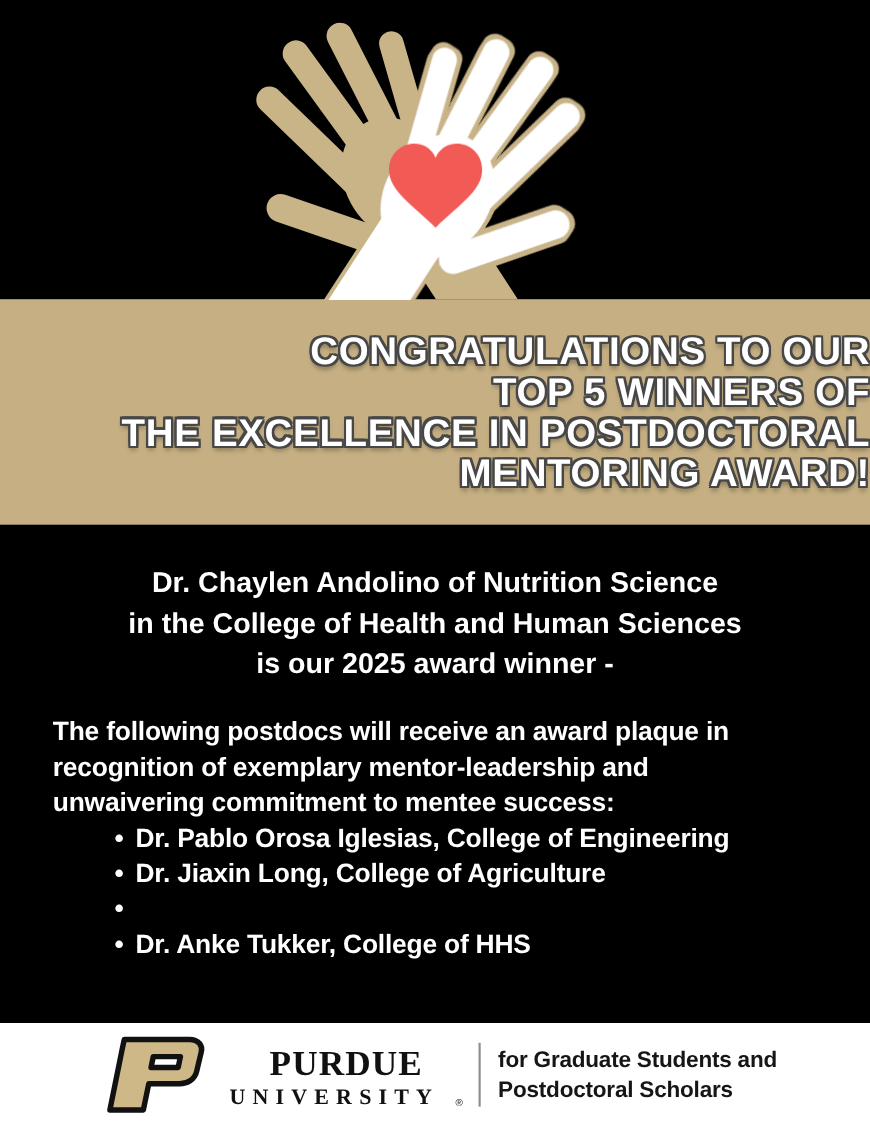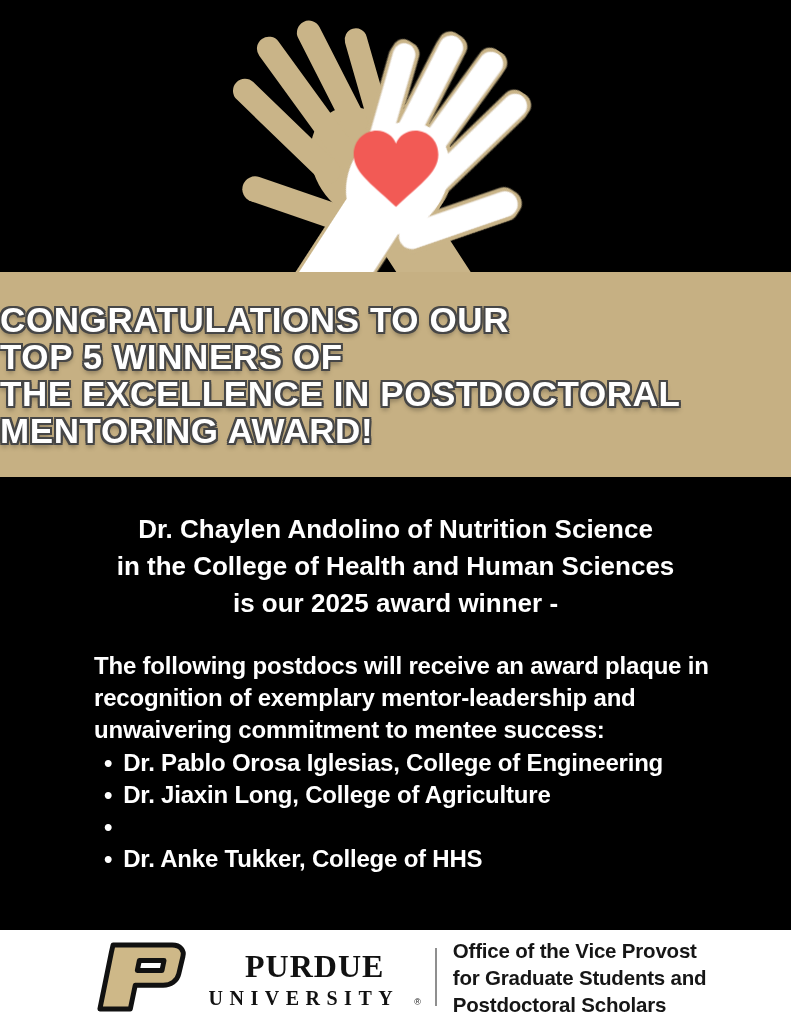--- a/index.html
+++ b/index.html
@@ -10,38 +10,38 @@
     font-family:"Liberation Sans", sans-serif;
   }
   
   .top-section { position:absolute; top:0; left:0; width:791px; height:272px; overflow:hidden; }
   .top-section svg { display:block; width:791px; height:272px; }
 
   
   .banner {
     position:absolute; top:272px; left:0; width:791px; height:205px;
     background:#c6b083;
-    display:flex; flex-direction:column; justify-content:center; align-items:flex-start;
+    display:flex; flex-direction:column; justify-content:center; align-items:flex-end;
   }
   .banner-line {
     color:#fff; font-weight:800; font-size:35px; line-height:37px;
     letter-spacing:0.6px; text-transform:uppercase; white-space:nowrap;
     text-shadow:
       -2px -2px 0 #474747, 2px -2px 0 #474747,
       -2px  2px 0 #474747, 2px  2px 0 #474747,
       -2px  0   0 #474747, 2px  0   0 #474747,
        0   -2px 0 #474747, 0    2px 0 #474747,
        0    4px 5px rgba(0,0,0,.35);
   }
 
   
   .main-section { position:absolute; top:477px; left:0; width:791px; height:326px; color:#fff; }
   .winner-block { margin-top:34px; text-align:center; }
   .winner-line { font-size:26px; line-height:37px; font-weight:700; }
-  .intro-block { margin:28px 40px 0 94px; }
+  .intro-block { margin:28px 40px 0 48px; }
   .intro-line { font-size:24px; line-height:32px; font-weight:700; letter-spacing:-0.2px; }
   .honoree-list { list-style:none; margin:1px 0 0 104px; }
   .honoree-item { display:flex; align-items:baseline; font-size:24px; line-height:32px; font-weight:700; letter-spacing:-0.2px; }
   .bullet-dot { font-size:24px; margin-right:11px; }
 
   
   .footer {
     position:absolute; top:930px; left:0; width:791px; height:94px;
     background:#fff; display:flex; align-items:center; justify-content:center;
   }
@@ -148,19 +148,18 @@
     </svg>
     <div class="wordmark">
       <div class="purdue-text">PURDUE</div>
       <div class="university-row">
         <span class="university-text">UNIVERSITY</span>
         <span class="registered-mark">®</span>
       </div>
     </div>
     <div class="footer-divider"></div>
     <div class="office-block">
-      <div class="office-line">Office of the Vice Provost</div>
       <div class="office-line">for Graduate Students and</div>
       <div class="office-line">Postdoctoral Scholars</div>
     </div>
   </div>
 
 </div>
 
 </body></html>

